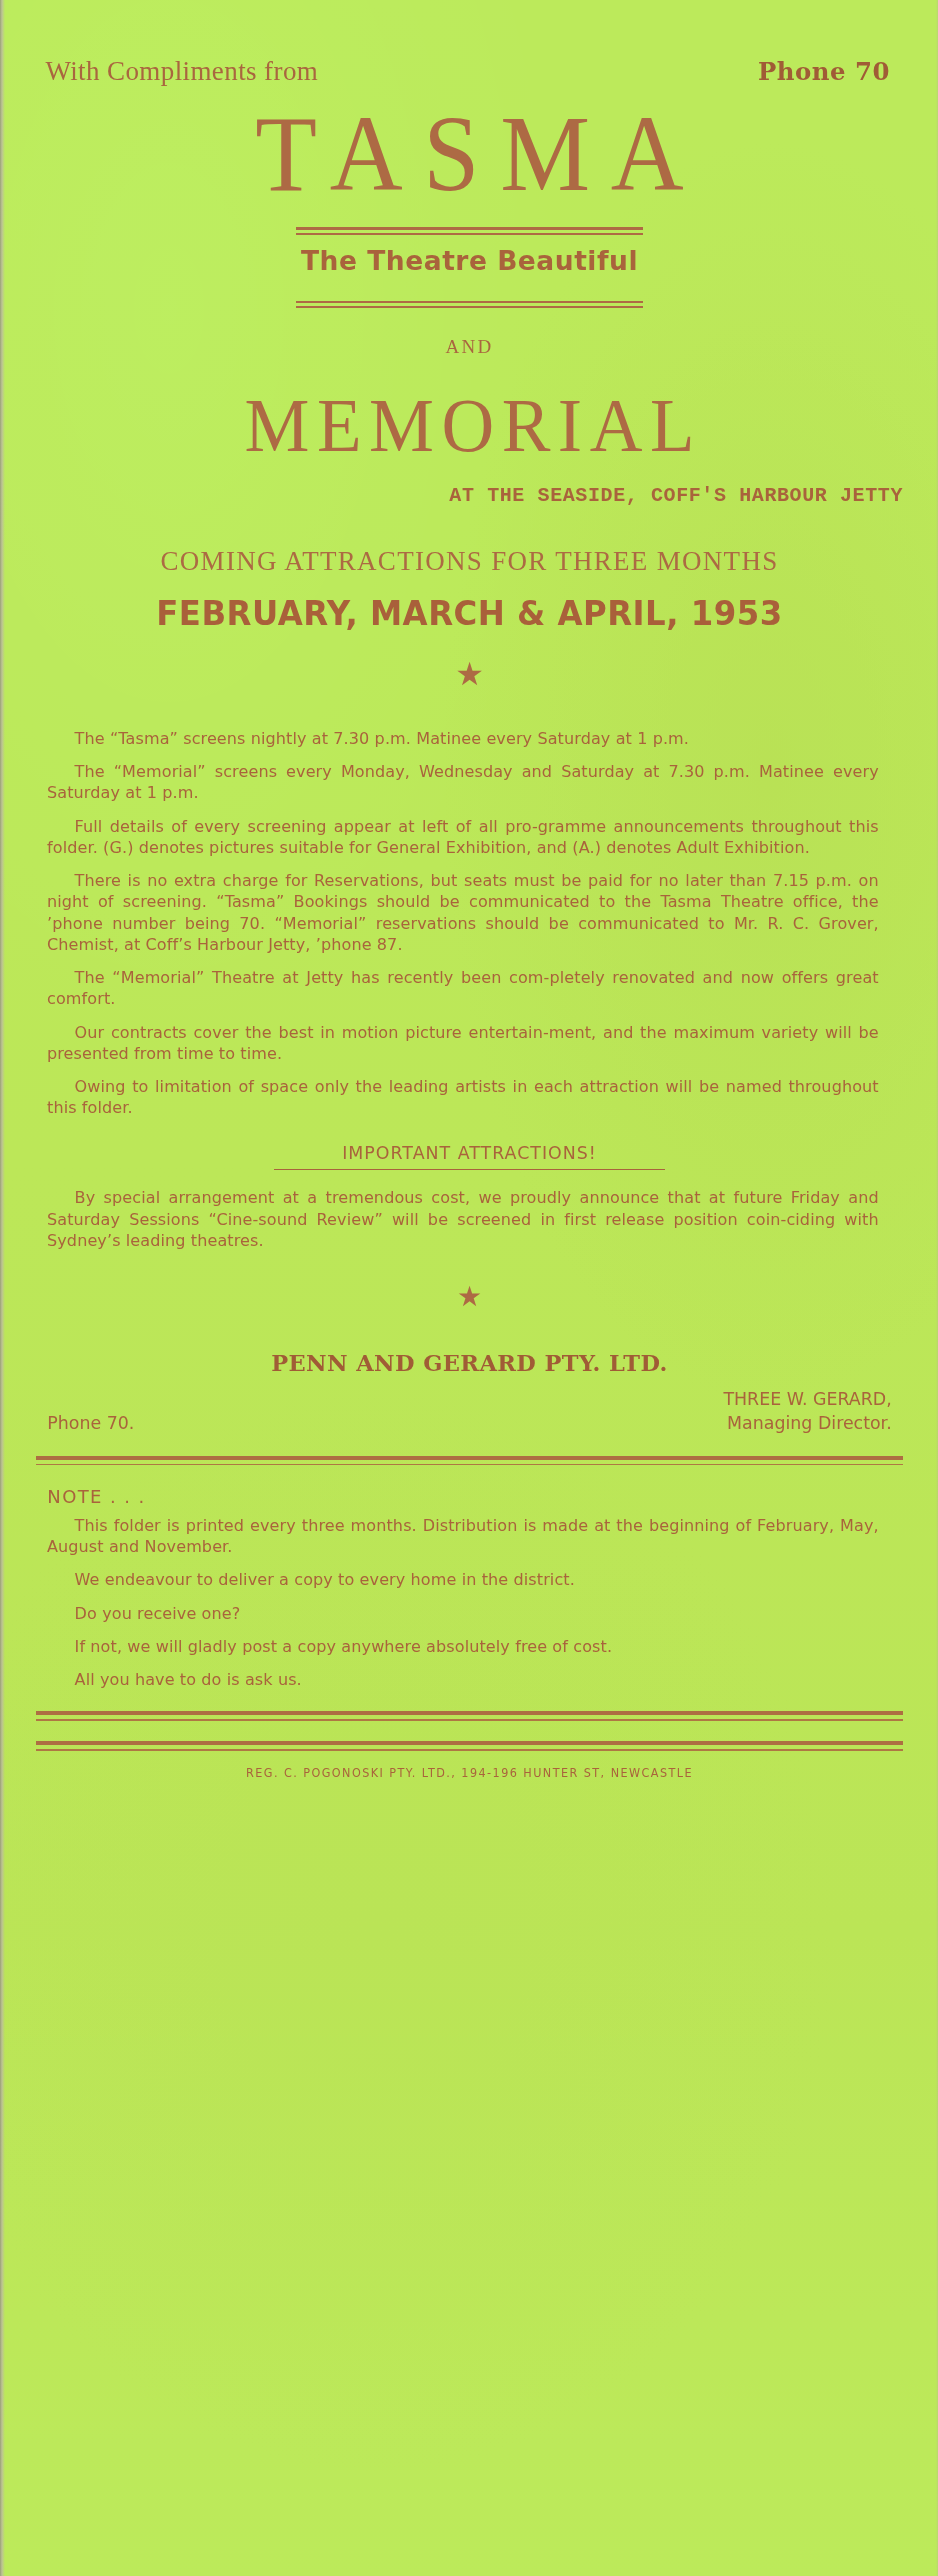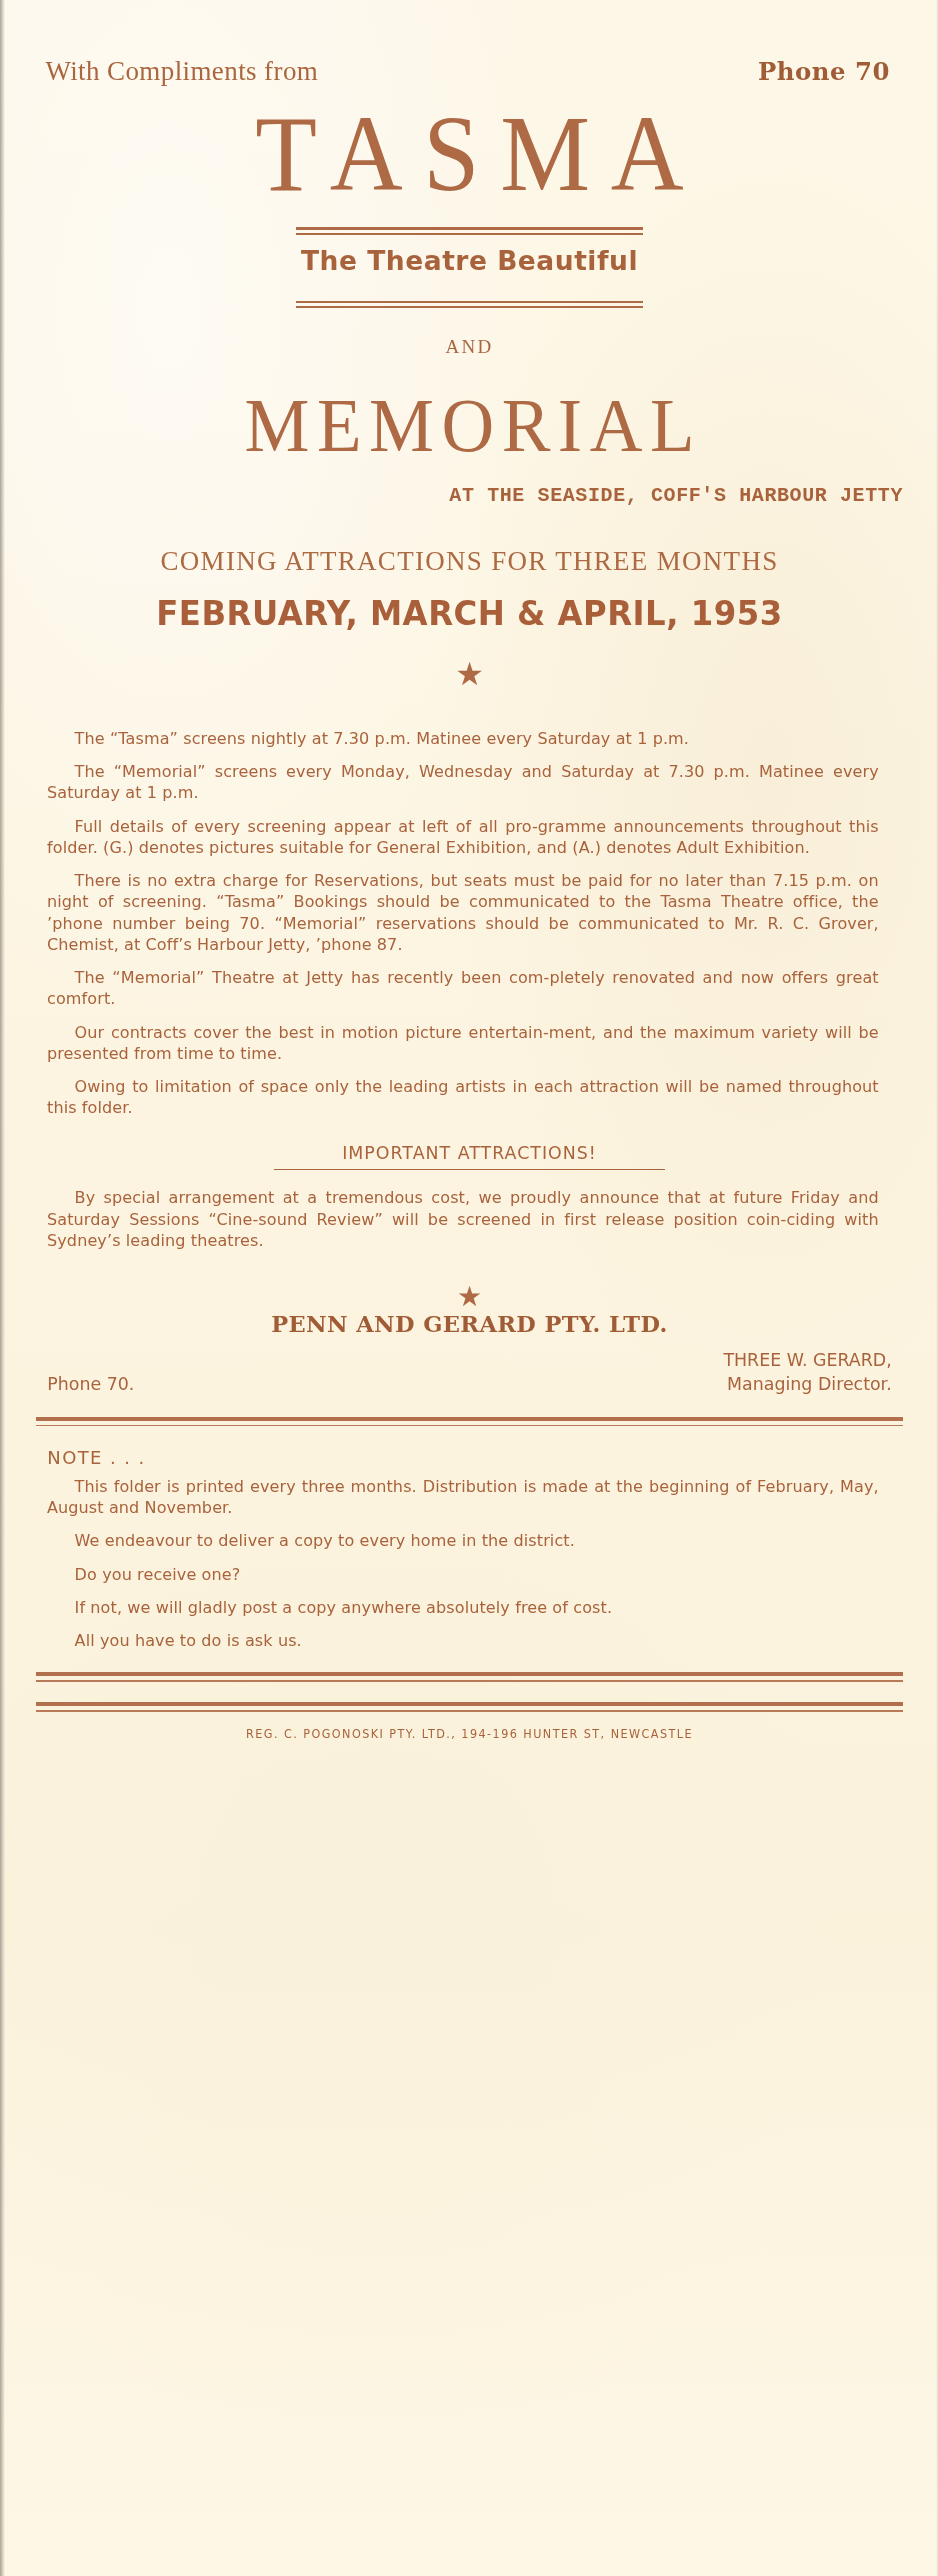--- a/index.html
+++ b/index.html
@@ -8,21 +8,21 @@
     background: #6e6a62;
   }
   body {
     font-family: "Liberation Sans", sans-serif;
   }
   .page {
     position: relative;
     width: 939px;
     height: 2576px;
     margin: 0 auto;
-    background: #ffffff;
+    background: #bef264;
     overflow: hidden;
     box-sizing: border-box;
   }
   
   .paper-grain {
     position: absolute;
     inset: 0;
     pointer-events: none;
     background:
       radial-gradient(ellipse 60% 40% at 18% 12%, rgba(255,255,255,0.55), rgba(255,255,255,0) 70%),
@@ -208,20 +208,21 @@
   }
 
   
   .penn {
     text-align: center;
     font-family: "DejaVu Serif", serif;
     font-weight: bold;
     font-size: 22.5px;
     color: #a05c36;
     letter-spacing: 0.4px;
+    margin-top: 39px;
   }
   .sig-row {
     display: flex;
     justify-content: space-between;
     align-items: flex-end;
     margin-top: 11.3px;
     padding: 0 11.3px;
   }
   .sig-left {
     font-family: "DejaVu Sans", sans-serif;

